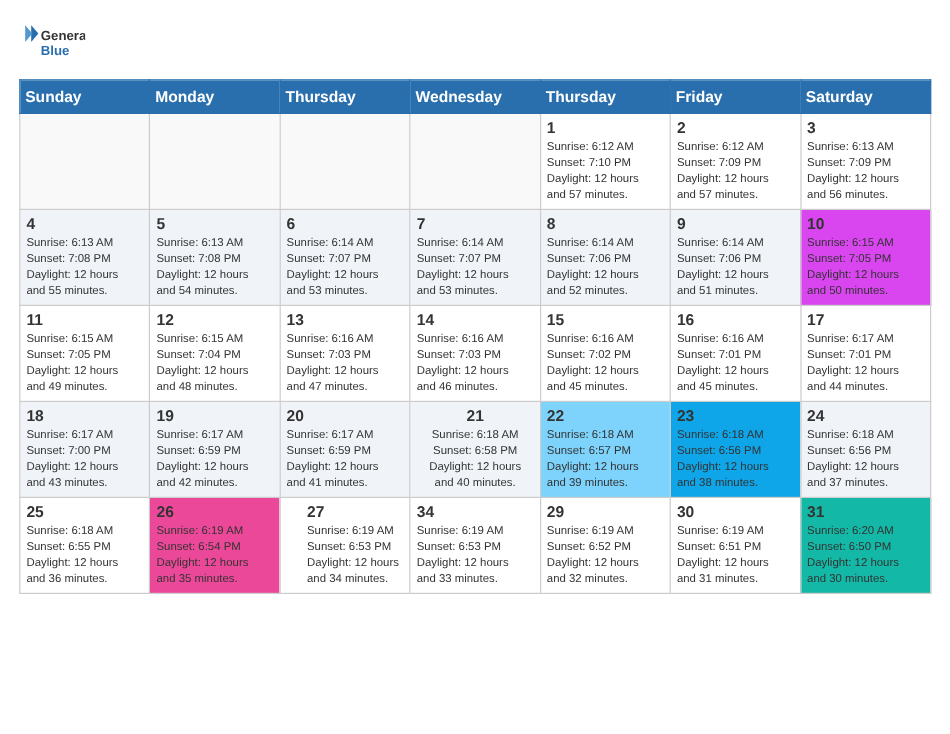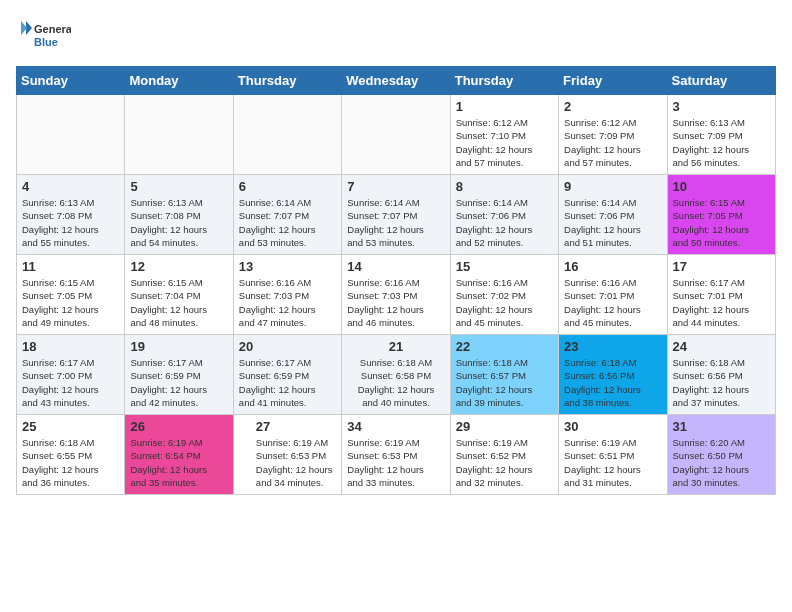--- a/index.html
+++ b/index.html
@@ -322,21 +322,21 @@
 Daylight: 12 hours
 and 32 minutes.</div>
         </td>
         <td style="background: rgb(255, 255, 255);">
           <span class="day-number">30</span>
           <div class="day-info" style="white-space: pre-line;">Sunrise: 6:19 AM
 Sunset: 6:51 PM
 Daylight: 12 hours
 and 31 minutes.</div>
         </td>
-        <td style="background: #c4b5fd;">
+        <td style="background: #14b8a6;">
           <span class="day-number">31</span>
           <div class="day-info" style="white-space: pre-line;">Sunrise: 6:20 AM
 Sunset: 6:50 PM
 Daylight: 12 hours
 and 30 minutes.</div>
         </td>
       </tr>
     </tbody>
 </table>
 

